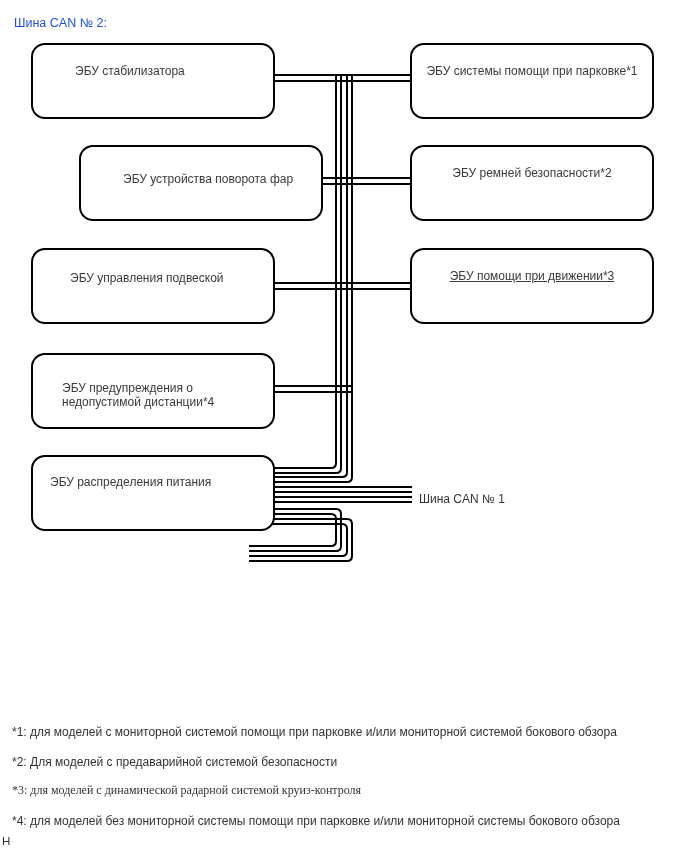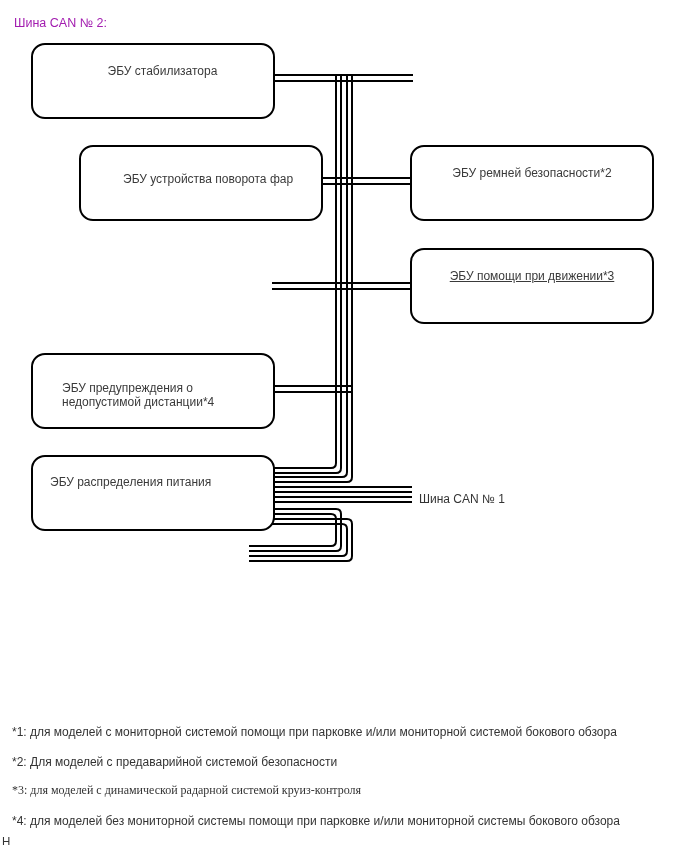--- a/index.html
+++ b/index.html
@@ -10,30 +10,30 @@
   .abs{position:absolute;}
   #buswork{position:absolute;left:0;top:0;}
   .node{
     position:absolute;box-sizing:border-box;border:2px solid #000;border-radius:14px;
     background:#fff;width:244px;height:76px;font-size:12px;line-height:13.5px;color:#3a3a3a;
   }
   .node .lbl{display:block;}
   
   .l{left:31px;}
   .l .lbl{max-width:175px;}
-  .l1{top:43px;text-align:center;}  .l1 .lbl{padding:20px 0 0 42px;}
+  .l1{top:43px;}  .l1 .lbl{padding:20px 0 0 42px;}
   .l2{top:145px;margin-left:48px;} .l2 .lbl{padding:26px 0 0 42px;}
   .l3{top:248px;} .l3 .lbl{padding:22px 0 0 37px;}
   .l4{top:353px;} .l4 .lbl{padding:27px 0 0 29px;}
   .l5{top:455px;} .l5 .lbl{padding:19px 0 0 17px;}
   
   .r{left:410px;text-align:center;}
   .r .lbl{padding:20px 10px 0 10px;}
   .r1{top:43px;} .r2{top:145px;} .r3{top:248px;text-decoration:underline;}
-  .title{left:14px;top:16px;font-size:12.5px;color:#a21caf;}
+  .title{left:14px;top:16px;font-size:12.5px;color:#1d4ed8;}
   .busname{font-size:12px;color:#333;white-space:nowrap;}
   .can1-label{left:419px;top:492px;}
   .powercan-label{left:58px;top:544px;}
   .footnote{left:12px;font-size:12px;color:#333;white-space:nowrap;}
   .fn1{top:725px;text-align:center;} .fn2{top:755px;} .fn3{top:783px;font-family:Liberation Serif, serif;} .fn4{top:814px;}
   .pagemarker{left:2px;top:835px;font-size:11.5px;color:#333;}
 </style>
 </head>
 <body>
 
@@ -84,27 +84,33 @@
   </svg>
 
   <div class="abs title">Шина CAN № 2:</div>
 
   <div class="node l l1">
     <span class="lbl">ЭБУ стабилизатора</span>
   </div>
   <div class="node l l2">
     <span class="lbl">ЭБУ устройства поворота фар</span>
   </div>
+  <div class="node l l3">
+    <span class="lbl">ЭБУ управления подвеской</span>
+  </div>
   <div class="node l l4">
     <span class="lbl">ЭБУ предупреждения о недопустимой дистанции*4</span>
   </div>
   <div class="node l l5">
     <span class="lbl">ЭБУ распределения питания</span>
   </div>
 
+  <div class="node r r1">
+    <span class="lbl">ЭБУ системы помощи при парковке*1</span>
+  </div>
   <div class="node r r2">
     <span class="lbl">ЭБУ ремней безопасности*2</span>
   </div>
   <div class="node r r3">
     <span class="lbl">ЭБУ помощи при движении*3</span>
   </div>
 
   <div class="abs busname can1-label">Шина CAN № 1</div>
 
   <div class="abs footnote fn1">*1: для моделей с мониторной системой помощи при парковке и/или мониторной системой бокового обзора</div>

